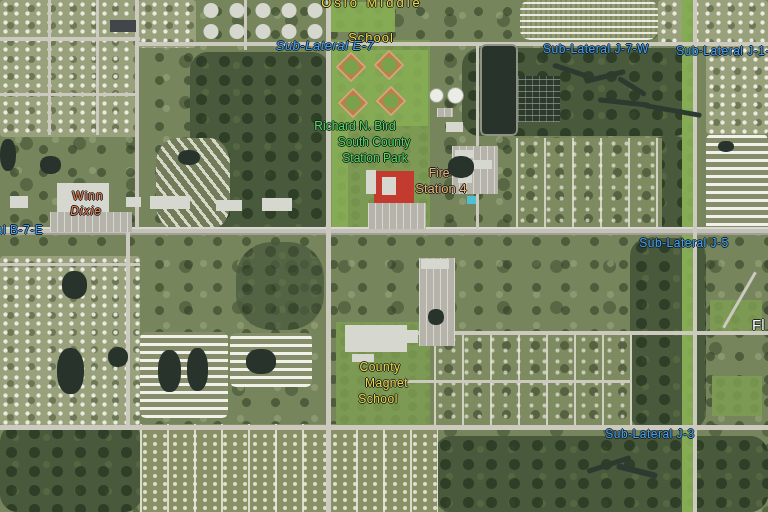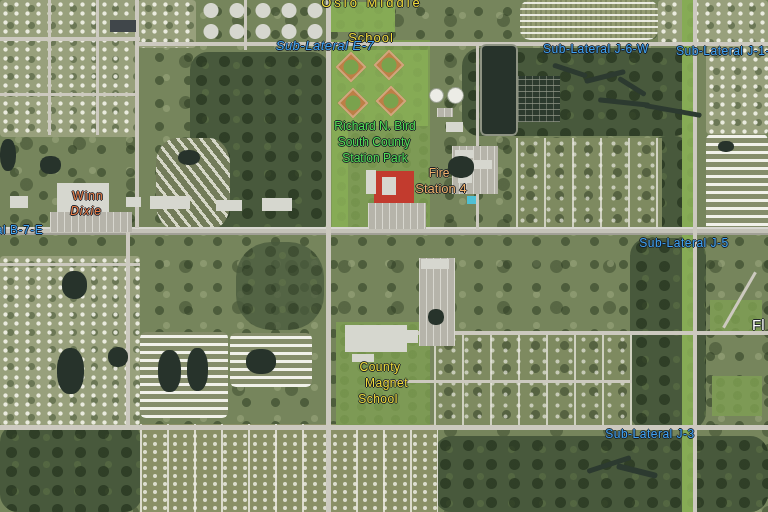--- a/index.html
+++ b/index.html
@@ -167,23 +167,23 @@
   <div class="water" style="left:187px;top:348px;width:21px;height:43px;"></div>
   <div class="water" style="left:246px;top:349px;width:30px;height:25px;"></div>
   <div class="water" style="left:178px;top:150px;width:22px;height:15px;"></div>
   <div class="water" style="left:428px;top:309px;width:16px;height:16px;"></div>
   <div class="water" style="left:718px;top:141px;width:16px;height:11px;"></div>
 
   <div id="labels-layer">
       <div class="maplabel" style="color: rgb(239, 218, 58); font-size: 13px; letter-spacing: 3px; top: -5px; left: 372px; transform: translateX(-50%);">Oslo Middle</div>
       <div class="maplabel" style="color: rgb(239, 218, 58); font-size: 13px; letter-spacing: 1px; top: 30px; left: 371px; transform: translateX(-50%);">School</div>
       <div class="maplabel" style="color: rgb(63, 163, 242); font-size: 13px; letter-spacing: 0.5px; top: 38px; left: 325px; transform: translateX(-50%); font-style: italic;">Sub-Lateral E-7</div>
-      <div class="maplabel" style="color: rgb(63, 163, 242); font-size: 12px; letter-spacing: 0.5px; top: 42px; left: 596px; transform: translateX(-50%);">Sub-Lateral J-6-W</div>
+      <div class="maplabel" style="color: rgb(63, 163, 242); font-size: 12px; letter-spacing: 0.5px; top: 42px; left: 596px; transform: translateX(-50%);">Sub-Lateral J-7-W</div>
       <div class="maplabel" style="color: rgb(63, 163, 242); font-size: 12px; letter-spacing: 0.5px; top: 44px; left: 676px;">Sub-Lateral J-1-E</div>
-      <div class="maplabel" style="color: rgb(80, 223, 85); font-size: 12px; top: 119px; left: 375px; transform: translateX(-50%);">Richard N. Bird</div>
+      <div class="maplabel" style="color: rgb(80, 223, 85); font-size: 12px; top: 119px; left: 355px; transform: translateX(-50%);">Richard N. Bird</div>
       <div class="maplabel" style="color: rgb(80, 223, 85); font-size: 12px; top: 135px; left: 374px; transform: translateX(-50%);">South County</div>
       <div class="maplabel" style="color: rgb(80, 223, 85); font-size: 12px; top: 151px; left: 375px; transform: translateX(-50%);">Station Park</div>
       <div class="maplabel" style="color: rgb(238, 176, 106); font-size: 12px; top: 166px; left: 439px; transform: translateX(-50%);">Fire</div>
       <div class="maplabel" style="color: rgb(238, 176, 106); font-size: 13px; top: 181px; left: 441px; transform: translateX(-50%);">Station 4</div>
       <div class="maplabel" style="color: rgb(232, 124, 69); font-size: 12px; letter-spacing: 1px; top: 189px; left: 88px; transform: translateX(-50%);">Winn</div>
       <div class="maplabel" style="color: rgb(232, 124, 69); font-size: 12px; letter-spacing: 1px; top: 204px; left: 86px; transform: translateX(-50%); font-style: italic;">Dixie</div>
       <div class="maplabel" style="color: rgb(63, 163, 242); font-size: 12px; letter-spacing: 0.5px; top: 223px; left: -34px;">Lateral B-7-E</div>
       <div class="maplabel" style="color: rgb(63, 163, 242); font-size: 12px; letter-spacing: 0.5px; top: 236px; left: 684px; transform: translateX(-50%);">Sub-Lateral J-5</div>
       <div class="maplabel" style="color: rgb(255, 255, 255); font-size: 15px; top: 316px; left: 752px;">Fl</div>
       <div class="maplabel" style="color: rgb(239, 218, 58); font-size: 12px; letter-spacing: 0.5px; top: 360px; left: 380px; transform: translateX(-50%);">County</div>

